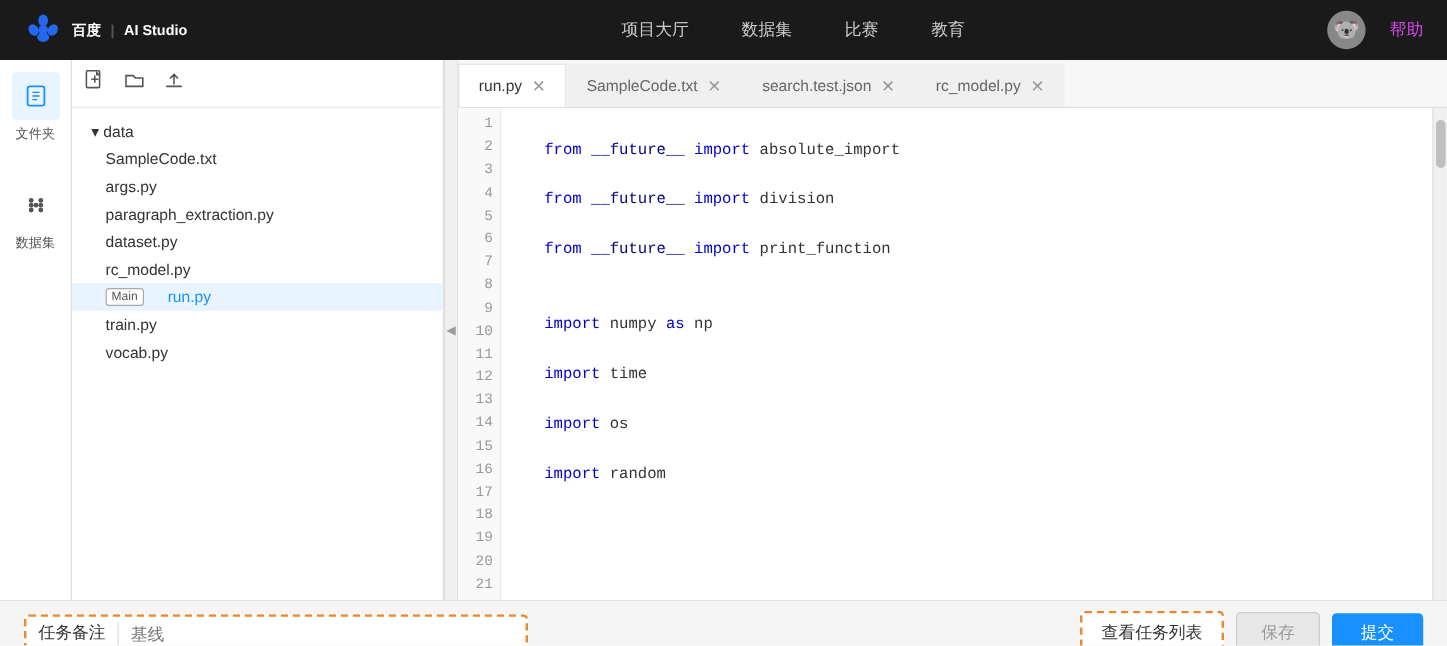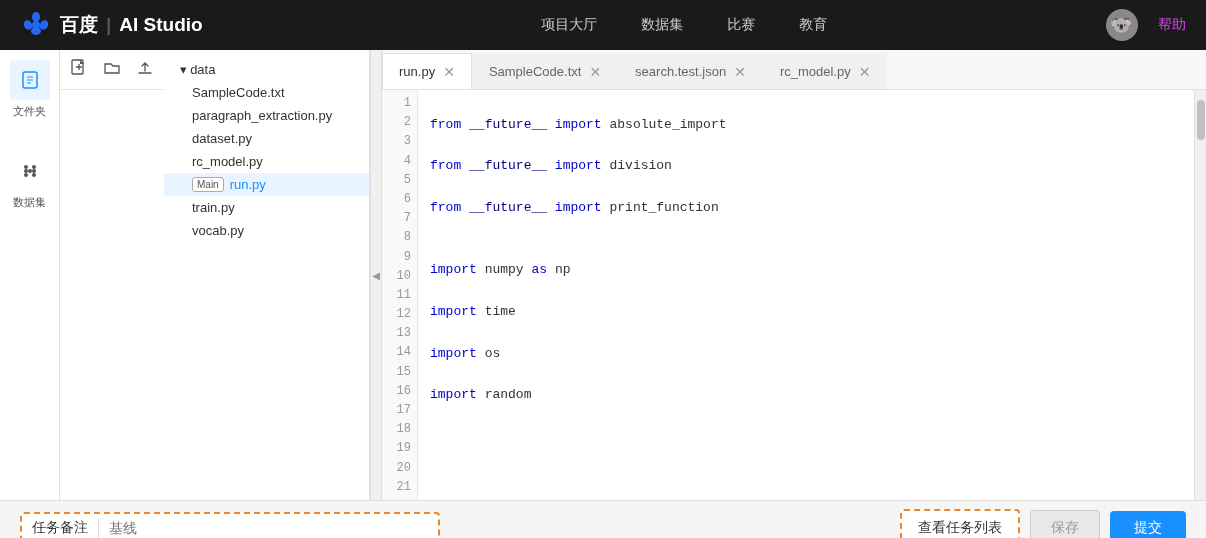--- a/index.html
+++ b/index.html
@@ -15,21 +15,21 @@
       color: white;
     }
     .navbar-logo {
       display: flex;
       align-items: center;
       gap: 8px;
       margin-right: 60px;
     }
     .navbar-logo-text {
       color: white;
-      font-size: 19px;
+      font-size: 12px;
       font-weight: bold;
       display: flex;
       align-items: center;
       gap: 4px;
     }
     .baidu-icon {
       display: inline-flex;
       align-items: center;
       justify-content: center;
       width: 32px;
@@ -101,21 +101,21 @@
       text-align: center;
       margin-top: -6px;
     }
 
     
     .file-panel {
       width: 310px;
       background: #fff;
       border-right: 1px solid #e0e0e0;
       display: flex;
-      flex-direction: row;
+      flex-direction: column;
     }
     .file-panel-toolbar {
       height: 40px;
       border-bottom: 1px solid #e8e8e8;
       display: flex;
       align-items: center;
       padding: 0 10px;
       gap: 15px;
     }
     .toolbar-icon {
@@ -216,21 +216,21 @@
       font-size: 12px;
       line-height: 1.6;
       user-select: none;
     }
     .code-lines {
       flex: 1;
       padding: 4px 12px;
       overflow-x: auto;
       white-space: pre;
     }
-    .line { line-height: 1.6; }
+    .line { line-height: 1.6; margin-left: 24px; }
     .kw { color: #0000cc; }
     .mod { color: #000080; }
     .plain { color: #333; }
 
     
     .scrollbar-track {
       width: 12px;
       background: #f0f0f0;
       border-left: 1px solid #e0e0e0;
       position: relative;
@@ -409,29 +409,32 @@
       </span>
     </div>
     <div class="file-tree">
       <div class="file-tree-item folder">
         <span>▾ data</span>
       </div>
       <div class="file-tree-item" style="padding-left:28px">
         <span>SampleCode.txt</span>
       </div>
       <div class="file-tree-item" style="padding-left:28px">
+        <span>args.py</span>
+      </div>
+      <div class="file-tree-item" style="padding-left:28px">
         <span>paragraph_extraction.py</span>
       </div>
       <div class="file-tree-item" style="padding-left:28px">
         <span>dataset.py</span>
       </div>
       <div class="file-tree-item" style="padding-left:28px">
         <span>rc_model.py</span>
       </div>
-      <div class="file-tree-item active" style="padding-left:28px; display:flex; align-items:center; gap:6px;">
+      <div class="file-tree-item active" style="padding-left:28px; display:flex; align-items:center; gap:20px;">
         <span class="file-badge main">Main</span>
         <span style="color:#1890ff; font-weight:500;">run.py</span>
       </div>
       <div class="file-tree-item" style="padding-left:28px">
         <span>train.py</span>
       </div>
       <div class="file-tree-item" style="padding-left:28px">
         <span>vocab.py</span>
       </div>
     </div>

